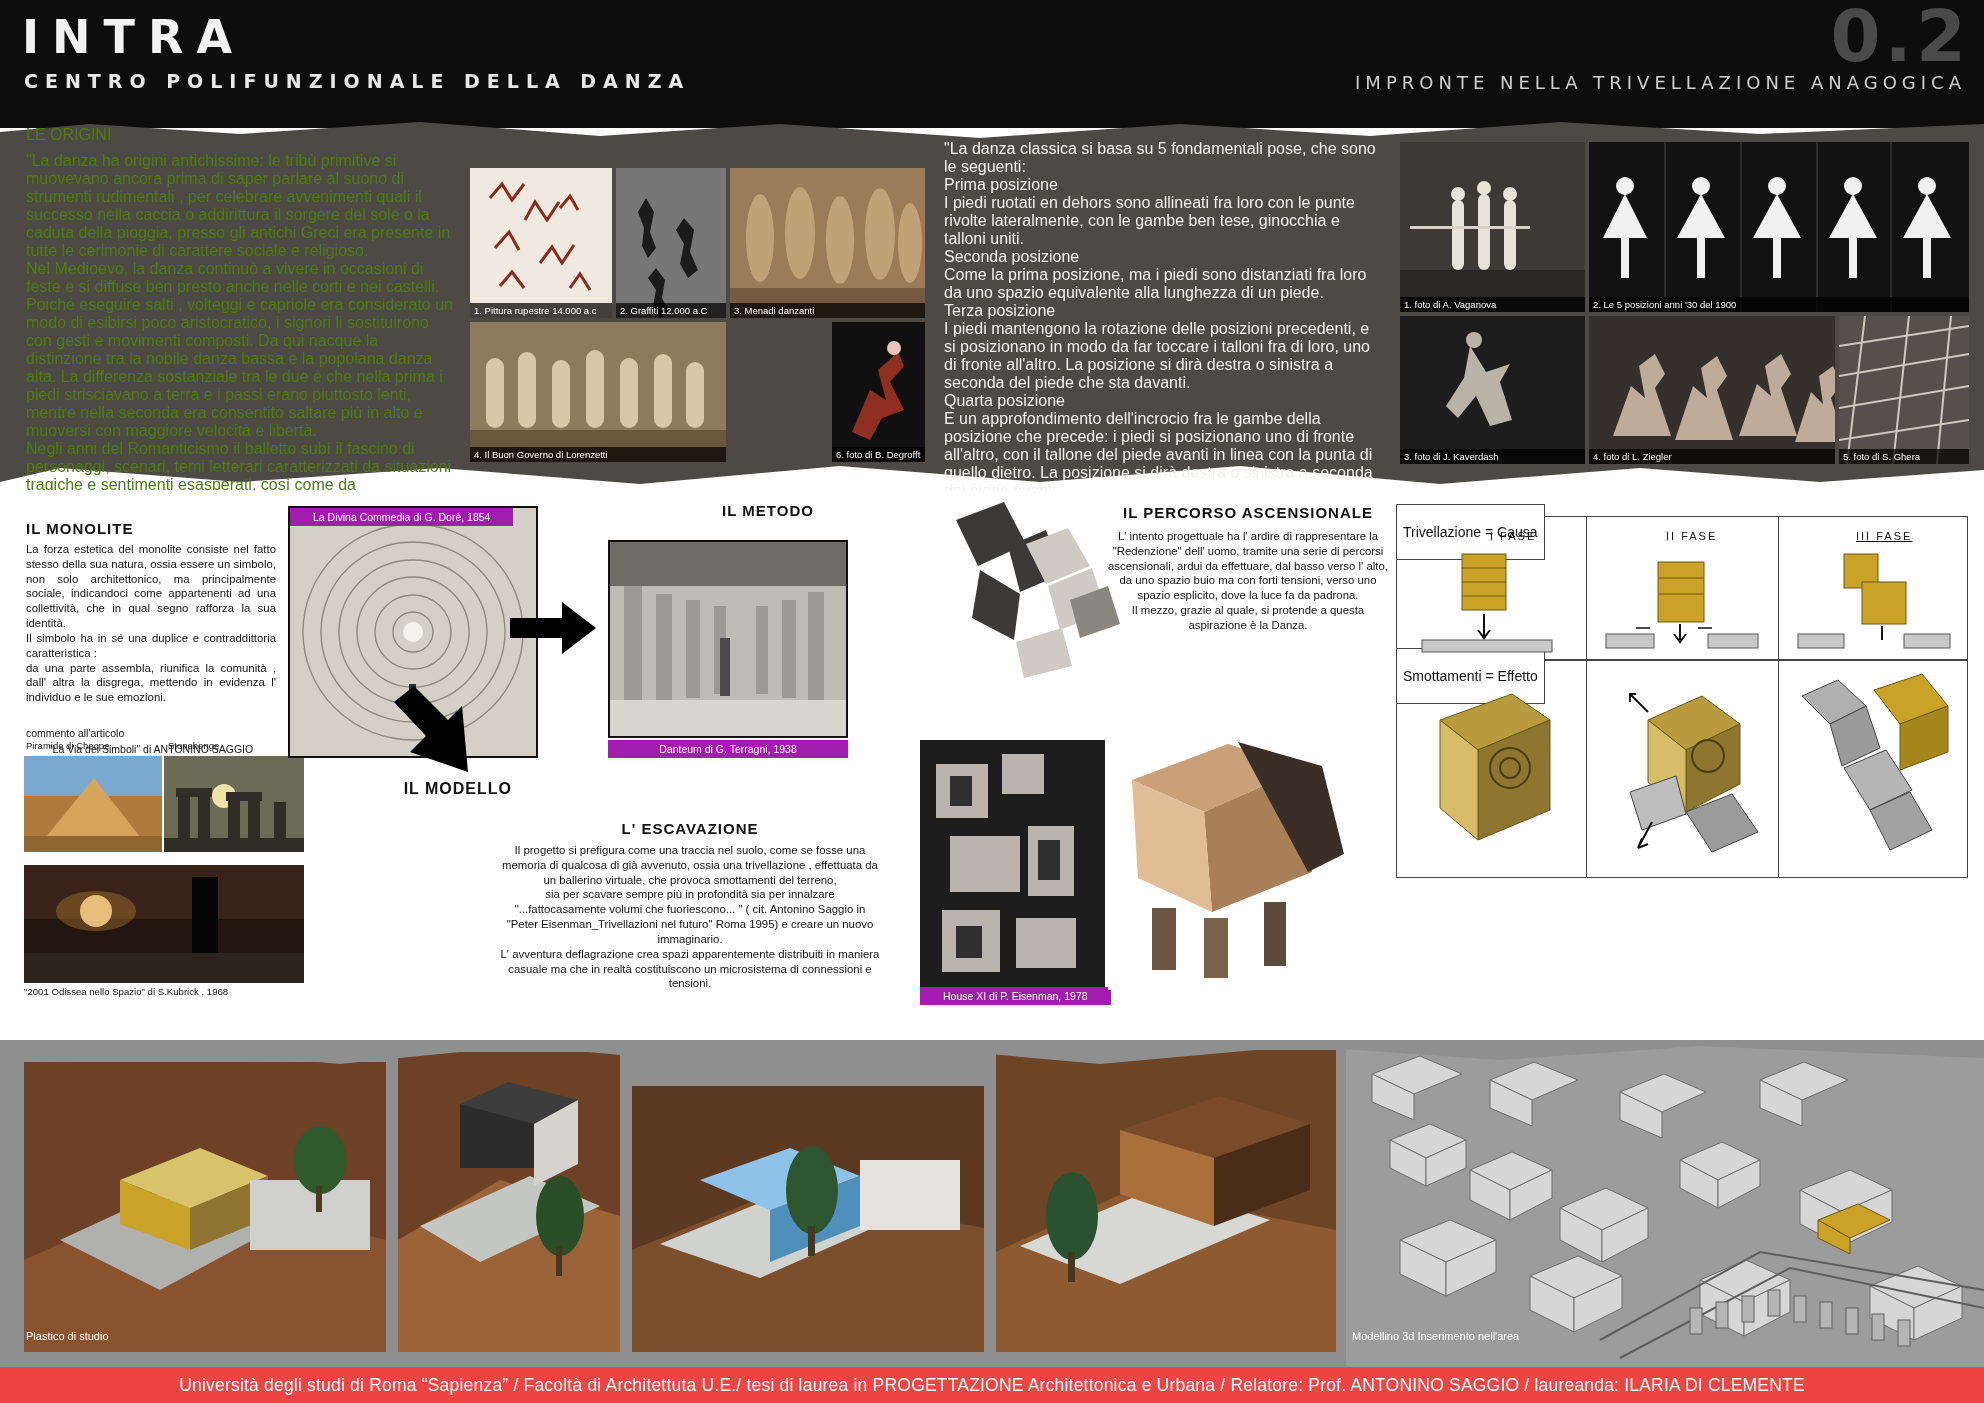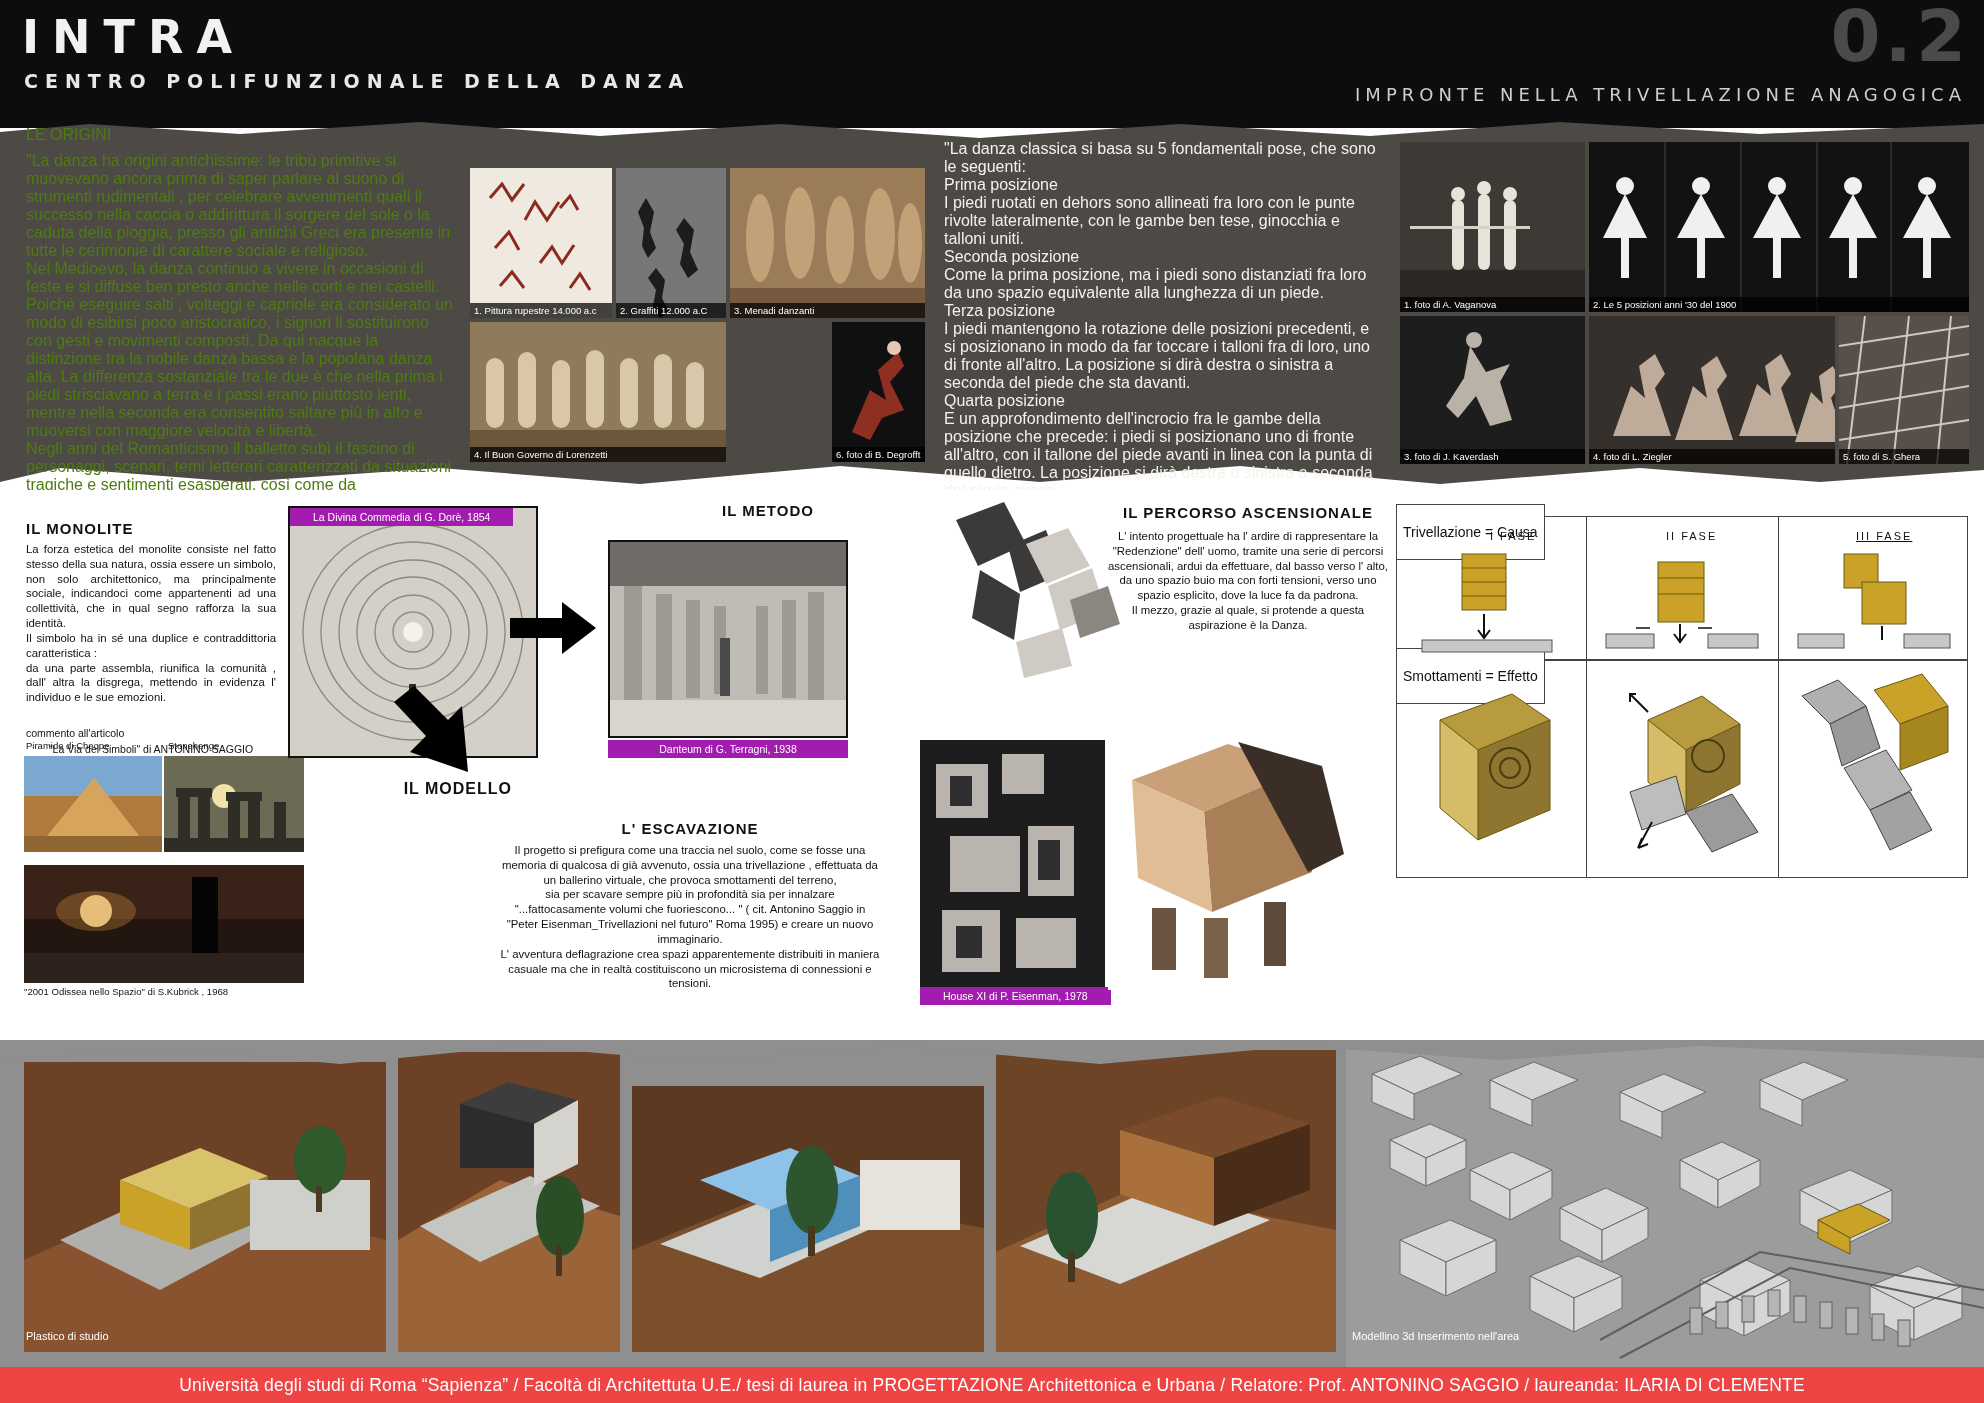--- a/index.html
+++ b/index.html
@@ -32,21 +32,20 @@
   }
   .banner-num {
     position:absolute; right:14px; top:-6px;
     color:#4a4a4a; font-size:72px; font-weight:bold; letter-spacing:4px;
     font-family:"DejaVu Sans", sans-serif;
   }
   .banner-right {
     position:absolute; right:18px; top:72px;
     color:#cfcfcf; font-size:18px; letter-spacing:5px;
     font-family:"DejaVu Sans", sans-serif;
-    margin-top:12px;
   }
 
   
   .dark-band {
     position:absolute; left:0; top:118px; width:1984px; height:370px;
     background:#4d4945;
     color:#f2f2ee;
     clip-path: polygon(0 14px, 90px 6px, 240px 16px, 420px 4px, 600px 18px, 780px 6px,
       980px 20px, 1180px 6px, 1370px 18px, 1560px 4px, 1760px 16px, 1984px 6px,
       1984px 352px, 1820px 364px, 1640px 350px, 1440px 366px, 1240px 348px,

